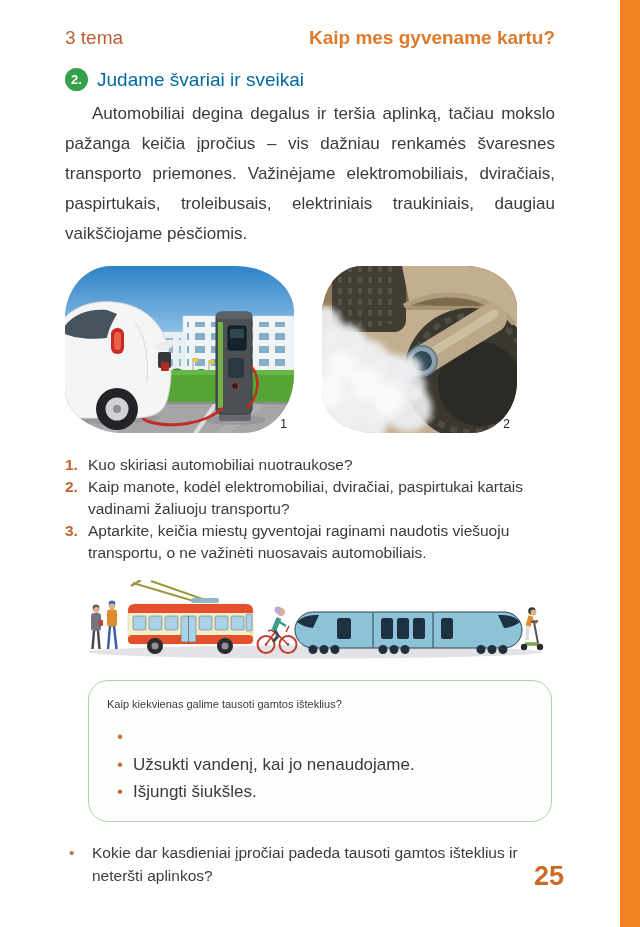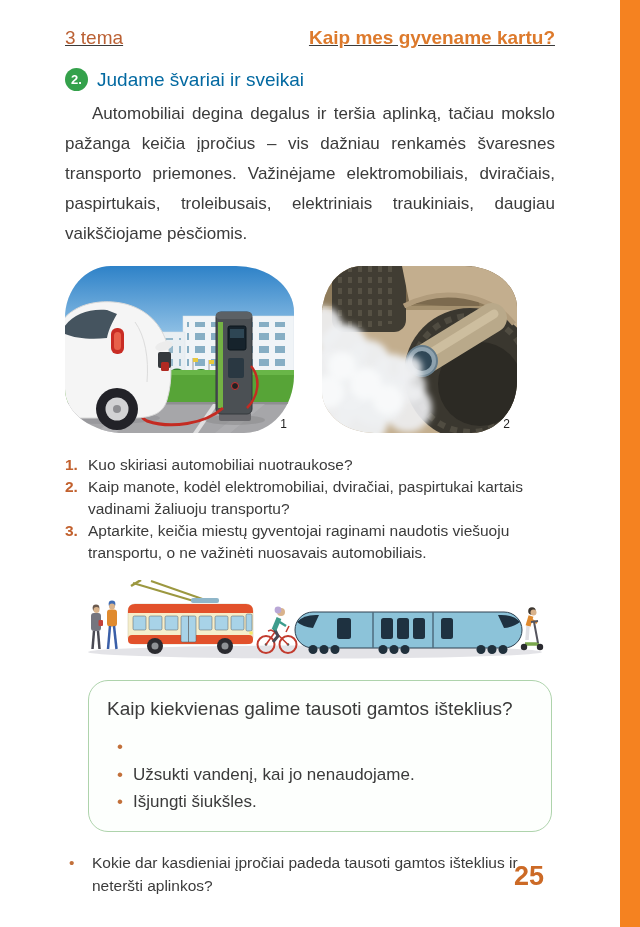--- a/index.html
+++ b/index.html
@@ -5,21 +5,21 @@
   html,body{margin:0;padding:0;}
   body{
     width:640px;height:927px;background:#ffffff;
     font-family:"Liberation Sans",sans-serif;color:#3b3b3b;
     position:relative;overflow:hidden;
   }
   .page{position:absolute;inset:0;}
   .orange-bar{position:absolute;top:0;right:0;width:20px;height:927px;background:#f58220;}
   .content{position:absolute;left:65px;top:0;width:490px;}
 
-  .header{margin-top:27px;display:flex;justify-content:space-between;align-items:baseline;text-decoration:underline;}
+  .header{margin-top:27px;display:flex;justify-content:space-between;align-items:baseline;}
   .theme{font-size:19px;color:#bb6134;}
   .chapter{font-size:19px;font-weight:bold;color:#dd7a2c;margin-left:14px;}
 
   .section-head{margin-top:19px;display:flex;align-items:center;}
   .num-badge{width:23px;height:23px;border-radius:50%;background:#34a14b;color:#fff;
     font-size:13px;font-weight:bold;display:flex;align-items:center;justify-content:center;flex:0 0 auto;}
   .sec-title{margin-left:9px;font-size:19px;color:#0369a1;}
 
   .intro{margin:8px 0 0 0;font-size:17px;line-height:30px;text-align:justify;text-indent:27px;}
 
@@ -35,30 +35,30 @@
   .q{display:flex;font-size:15.5px;line-height:22px;}
   .qnum{width:23px;flex:0 0 auto;font-weight:bold;color:#c2612e;}
   .qtext{flex:1;}
 
   .illustration{margin:16px 0 0 20px;}
   .illustration svg{display:block;}
 
   .green-box{margin:20px 0 0 23px;width:464px;box-sizing:border-box;
     border:1.5px solid #aed3ac;border-radius:20px;background:#fdfffd;
     padding:17px 22px 15px 18px;}
-  .box-title{font-size:19px;color:#3a3a3a;}
+  .box-title{font-size:11px;color:#3a3a3a;}
   .box-list{list-style:none;margin:13px 0 0 0;padding:0;}
   .box-list li{display:flex;font-size:17px;line-height:27.5px;}
   .bullet{color:#c2703a;width:22px;flex:0 0 auto;text-align:center;}
   .box-list .bullet{width:26px;}
 
   .extra-q{margin:19px 0 0 0;display:flex;font-size:15.5px;line-height:23px;width:480px;}
   .extra-q .bullet{width:23px;text-align:left;padding-left:4px;}
 
-  .page-number{position:absolute;top:861px;right:96px;font-size:27px;font-weight:bold;color:#cc6a26;}
+  .page-number{position:absolute;top:861px;right:76px;font-size:27px;font-weight:bold;color:#cc6a26;}
 </style>
 </head>
 <body>
 
 <div class="page">
   <div class="orange-bar"></div>
 
   <div class="content">
 
     <div class="header">

